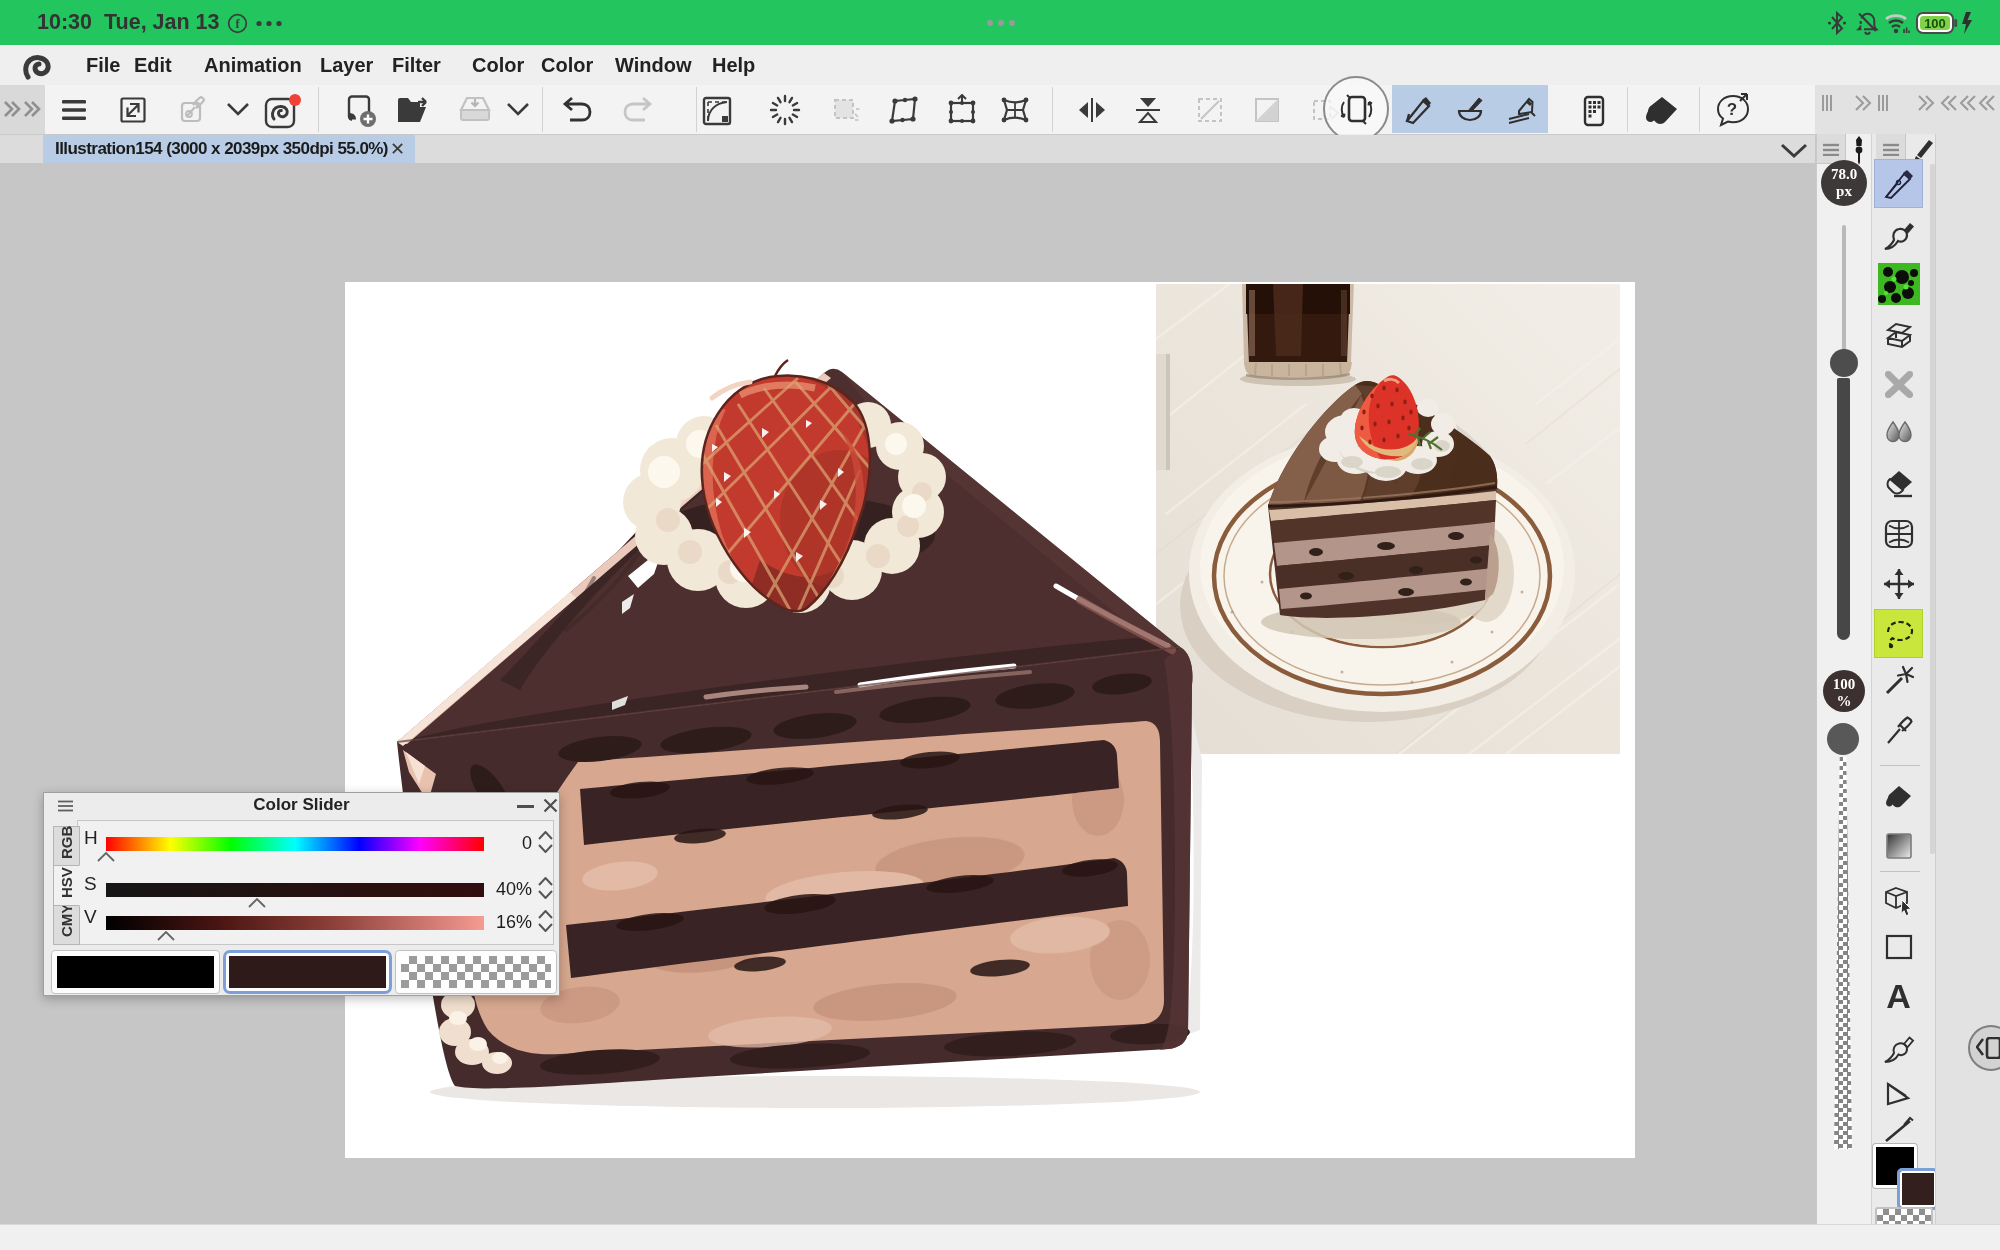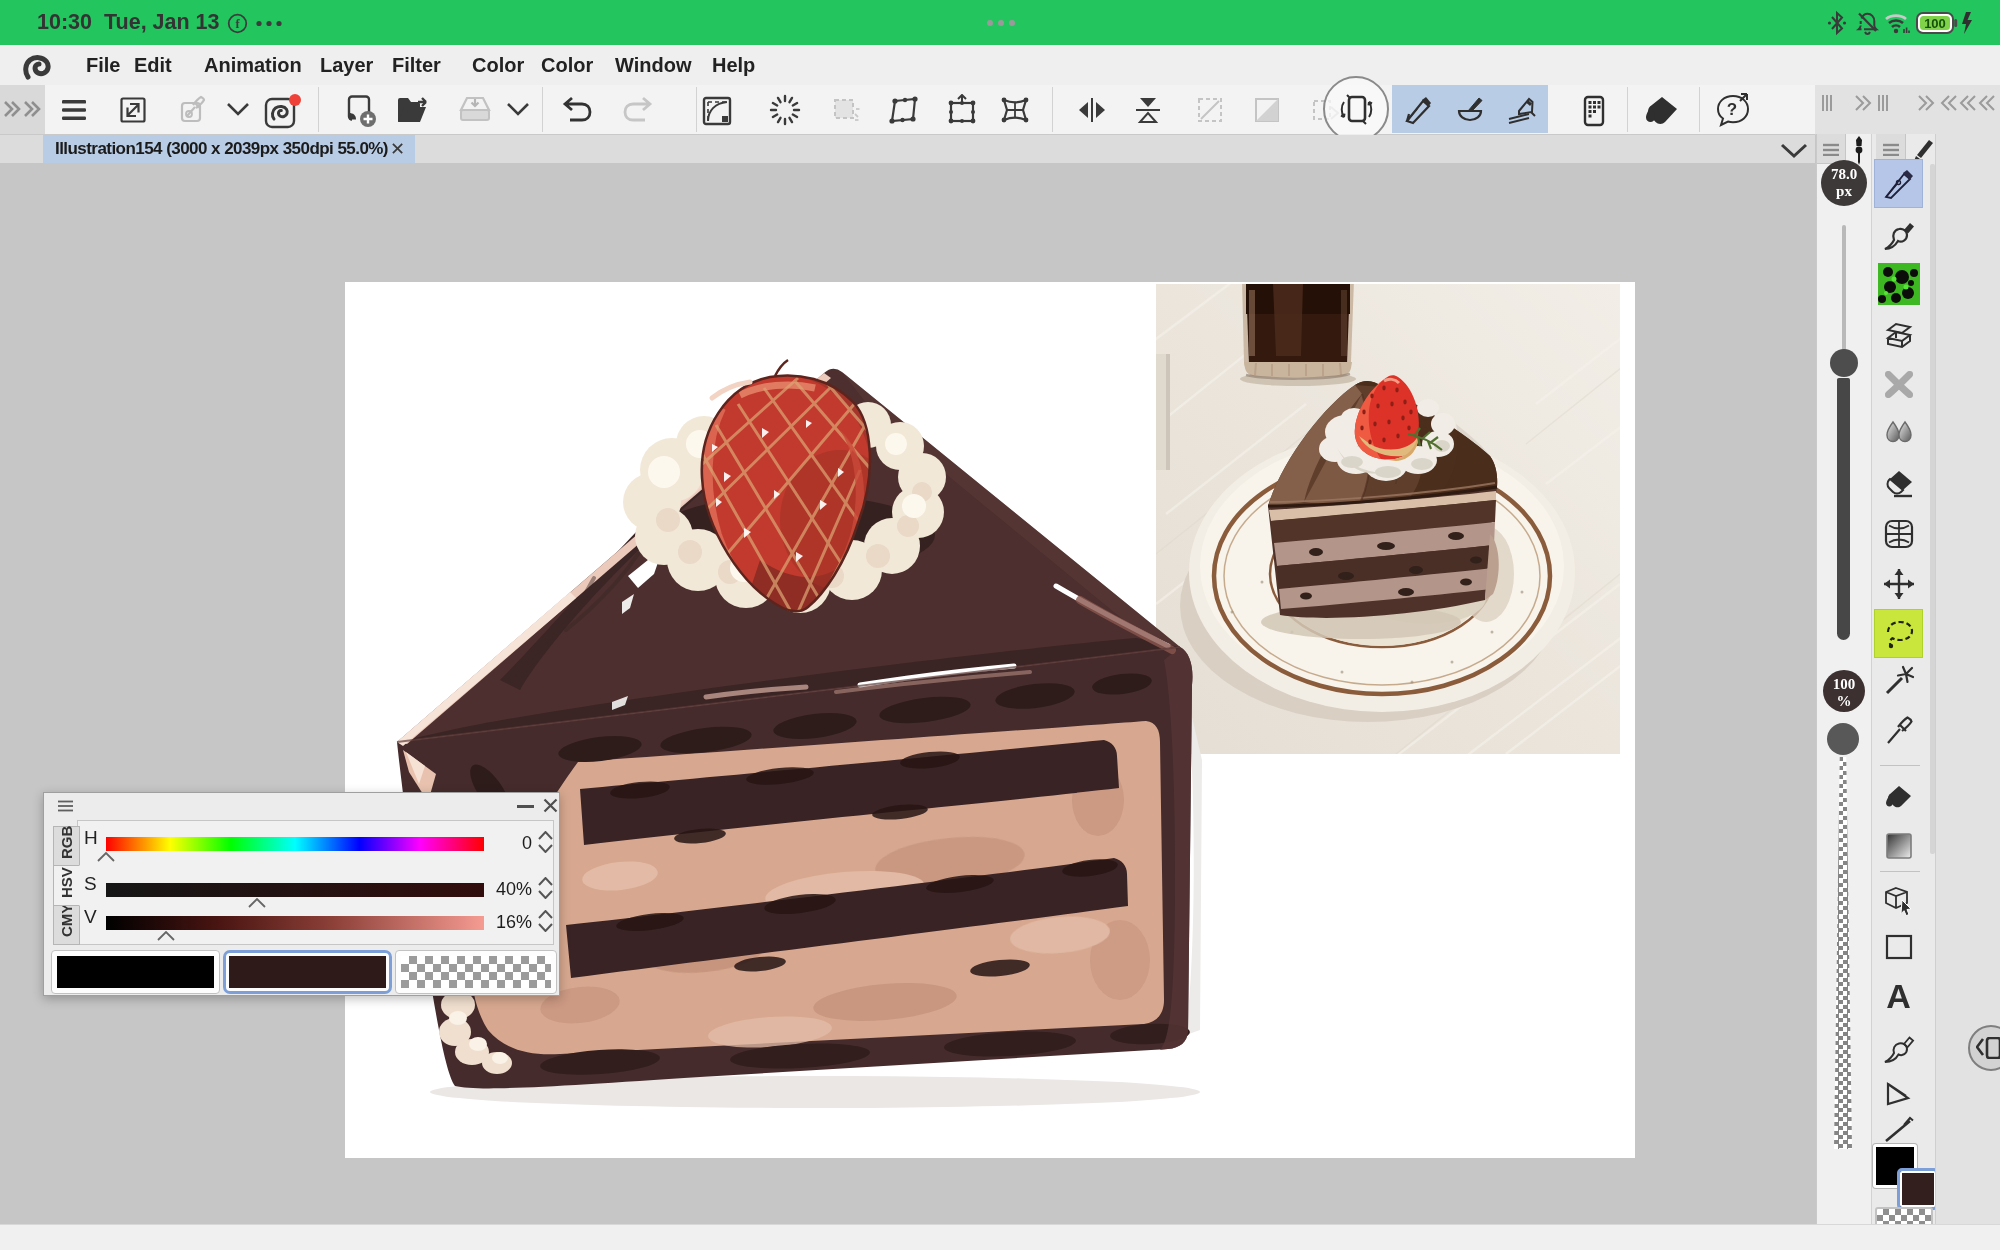--- a/index.html
+++ b/index.html
@@ -862,20 +862,21 @@
 </div>
 <div class="abs" id="bottombar"></div>
 <div class="abs" id="cslider">
   <svg style="position:absolute;left:14px;top:7px;" width="15" height="12" viewBox="0 0 15 12">
       <g stroke="#5f5f5f" stroke-width="1.8">
         <line x1="0" y1="1.5" x2="15" y2="1.5"></line>
         <line x1="0" y1="6" x2="15" y2="6"></line>
         <line x1="0" y1="10.5" x2="15" y2="10.5"></line>
       </g>
     </svg>
+  <div style="position:absolute;left:0;top:2px;width:100%;text-align:center;font-size:17px;font-weight:700;color:#222;">Color Slider</div>
   <div style="position:absolute;left:473px;top:12px;width:17px;height:3px;background:#4f4f4f;"></div>
   <svg style="position:absolute;left:499px;top:5px;" width="15" height="15" viewBox="0 0 15 15">
       <path d="M1.5,1.5 L13.5,13.5 M13.5,1.5 L1.5,13.5" stroke="#4f4f4f" stroke-width="2.2"></path>
     </svg>
   <div style="position:absolute;left:33px;top:27px;width:477px;height:125px;background:#f1f1f1;border:1px solid #c6c6c6;box-sizing:border-box;"></div>
   <div class="vtab" style="top:33px;height:39px;">
       <span style="margin-top:11px;">RGB</span>
     </div>
   <div class="vtab" style="top:72px;height:39px;background:#f1f1f1;border-right:1px solid #f1f1f1;z-index:3;">
       <span style="margin-top:11px;">HSV</span>

